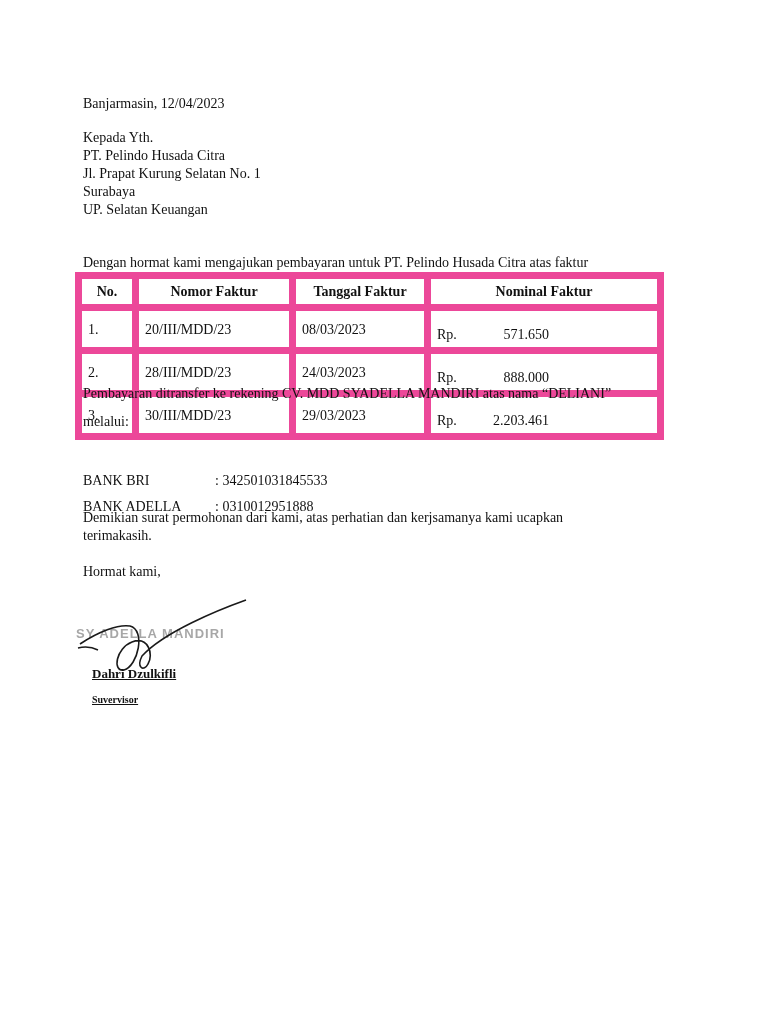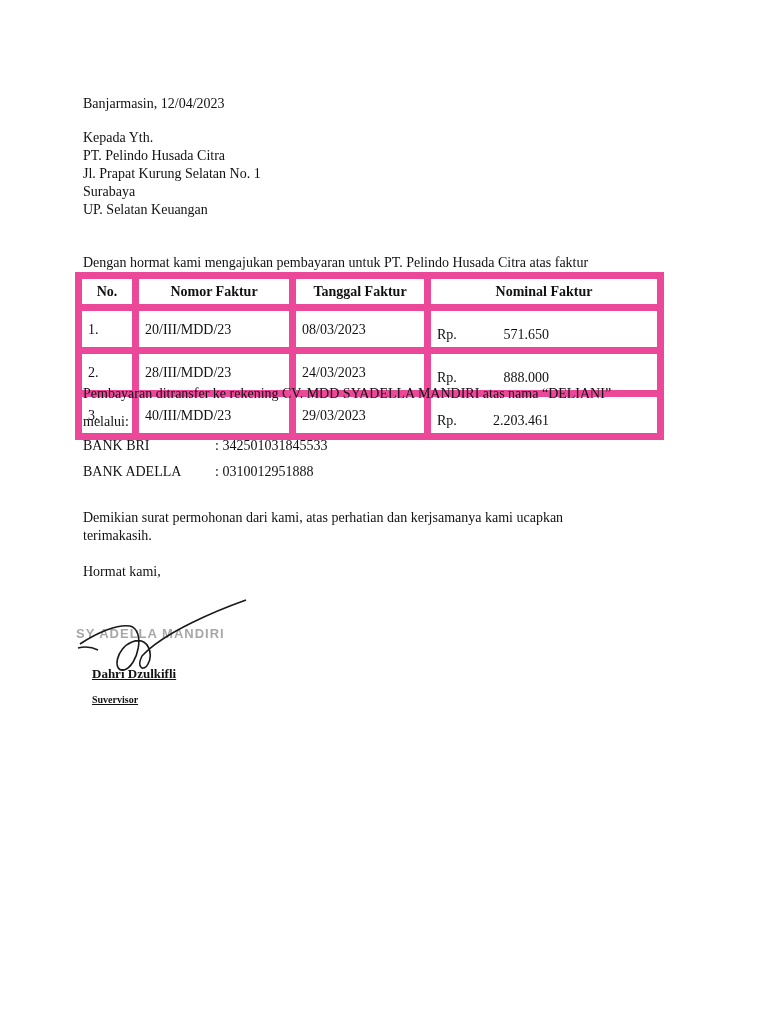--- a/index.html
+++ b/index.html
@@ -10,21 +10,21 @@
               font-size: 14px; }
   table.inv th, table.inv td { border: 7px solid #ec4899; padding: 4px 6px; height: 17px; line-height: 17px; }
   table.inv th { font-weight: bold; text-align: center; }
   table.inv td { text-align: left; }
   .c-no { width: 38px; }
   .c-nomor { width: 138px; }
   .c-tgl { width: 116px; }
   .rp { display: inline-block; width: 38px; margin-top: 11px; }
   .amt { display: inline-block; width: 74px; text-align: right; }
   .total-row td { font-weight: bold; }
-  .bank-label { display: inline-block; width: 132px; }
+  .bank-label { display: inline-block; width: 132px; margin-top: 35px; }
   .sig { position: absolute; left: 68px; top: 592px; width: 200px; height: 100px; }
   .sig-name { position: absolute; left: 92px; top: 666px; font-weight: bold; font-size: 13px; text-decoration: underline; }
   .sig-title { position: absolute; left: 92px; top: 694px; font-weight: bold; font-size: 10px; text-decoration: underline; }
 </style>
 </head>
 <body>
 
 <div>
   <div class="line" style="top:95px">Banjarmasin, 12/04/2023</div>
 
@@ -51,21 +51,21 @@
       <td><span class="rp">Rp.</span><span class="amt">571.650</span></td>
     </tr>
     <tr>
       <td>2.</td>
       <td>28/III/MDD/23</td>
       <td>24/03/2023</td>
       <td><span class="rp">Rp.</span><span class="amt">888.000</span></td>
     </tr>
     <tr>
       <td>3.</td>
-      <td>40/III/MDD/23</td>
+      <td>30/III/MDD/23</td>
       <td>29/03/2023</td>
       <td><span class="rp">Rp.</span><span class="amt">2.203.461</span></td>
     </tr>
   </tbody>
     </table>
 
   <div class="line" style="top:385px">Pembayaran ditransfer ke rekening CV. MDD SYADELLA MANDIRI atas nama “DELIANI”</div>
   <div class="line" style="top:413px">melalui:</div>
 
   <div class="line" style="top:437px">

